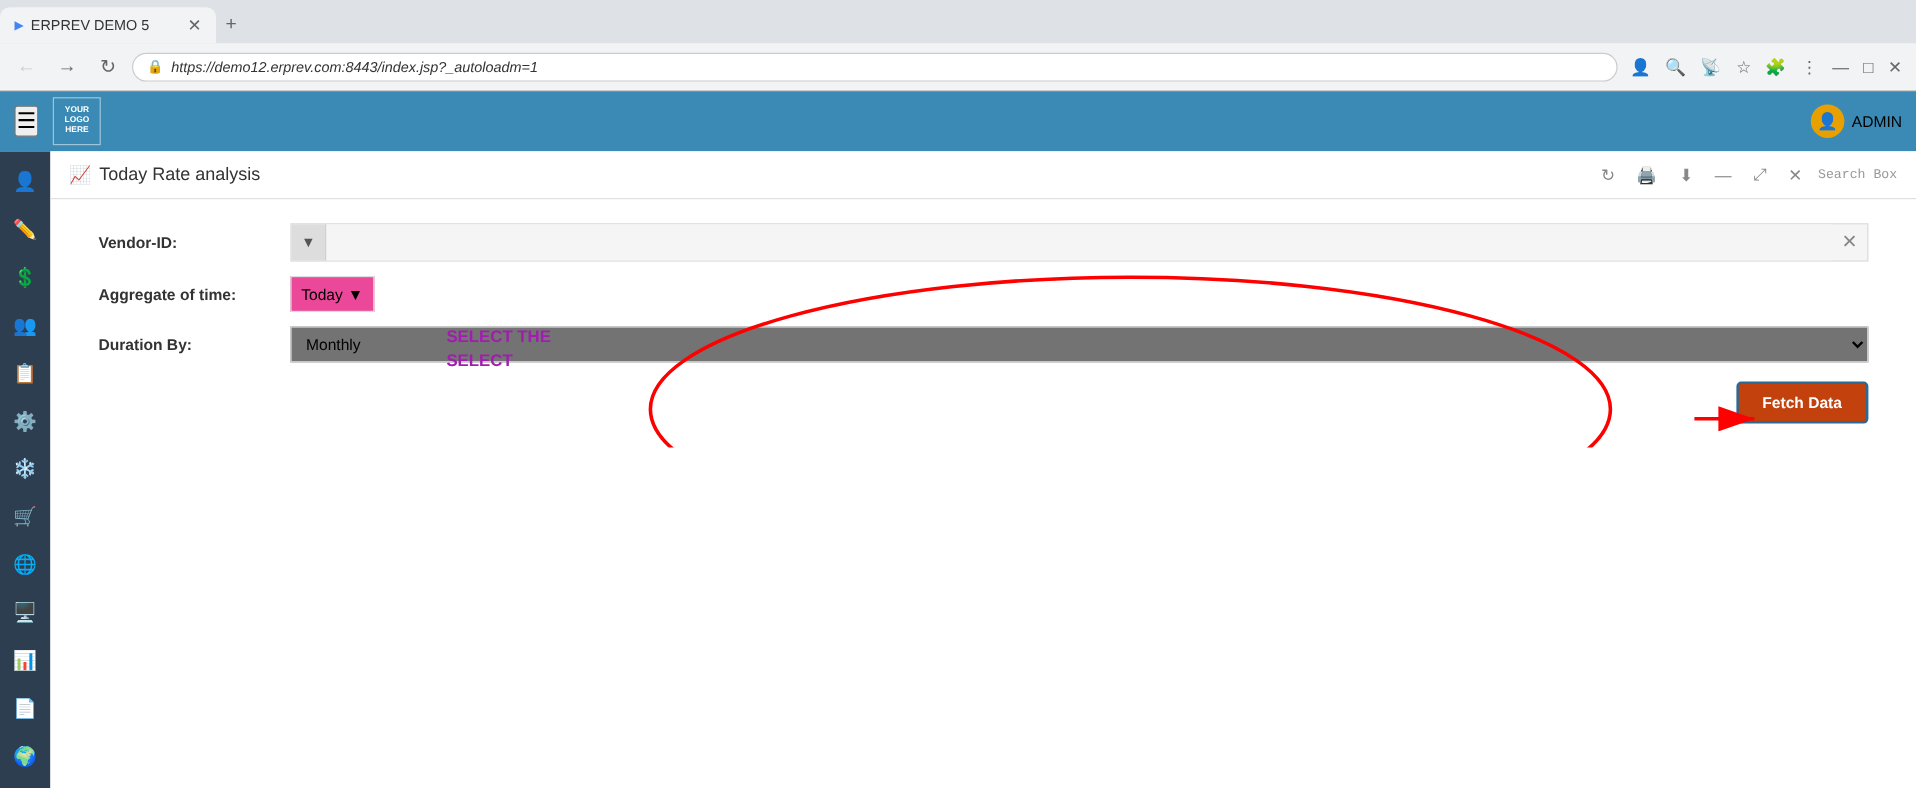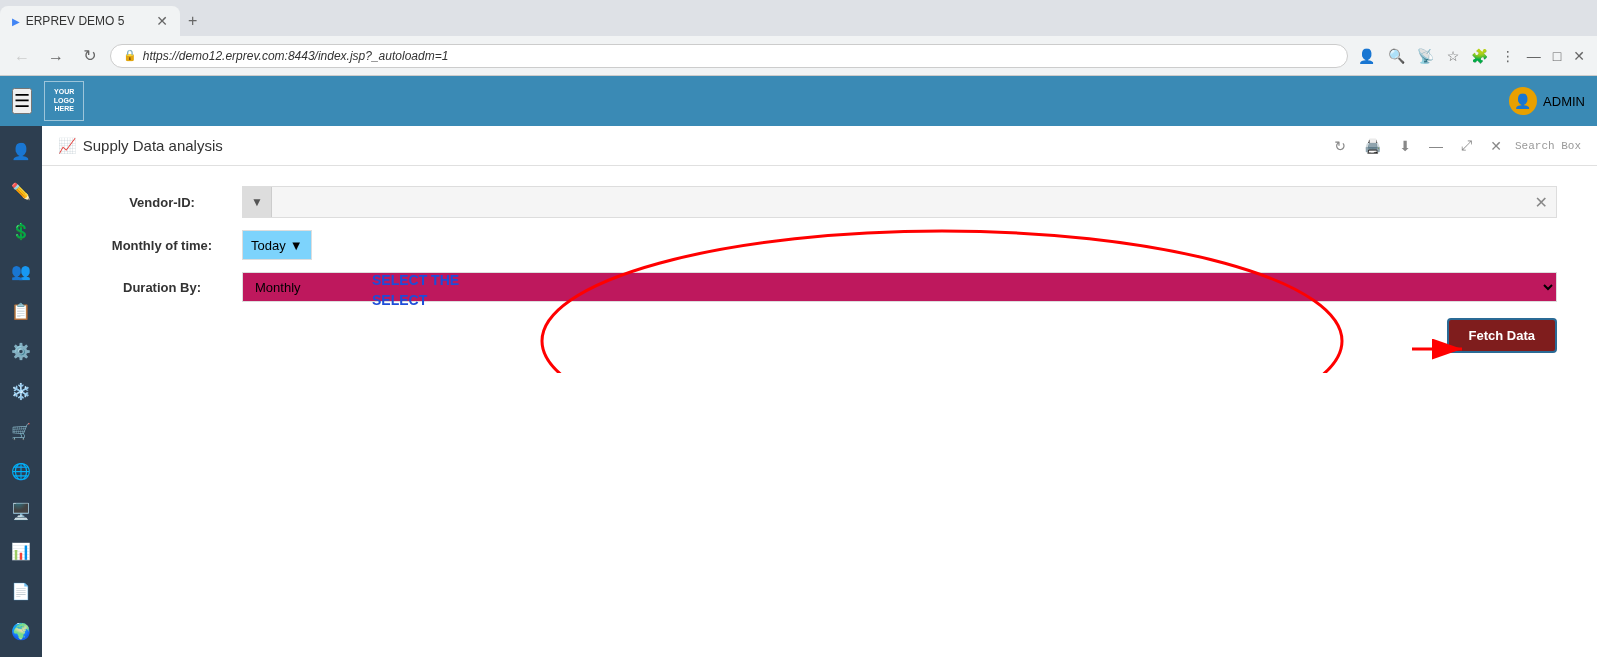--- a/index.html
+++ b/index.html
@@ -45,35 +45,35 @@
     .page-header { display: flex; align-items: center; padding: 8px 16px; border-bottom: 1px solid #e0e0e0; justify-content: space-between; }
     .page-title { display: flex; align-items: center; gap: 6px; font-size: 15px; color: #333; }
     .page-title-icon { color: #666; }
     .page-header-actions { display: flex; align-items: center; gap: 8px; }
     .header-action-btn { background: none; border: none; cursor: pointer; color: #888; font-size: 14px; padding: 3px 5px; }
     .search-box-label { font-size: 11px; color: #999; font-family: Liberation Mono, monospace; }
 
     
     .form-area { padding: 20px 40px; position: relative; }
     .form-row { display: flex; align-items: center; margin-bottom: 12px; }
-    .form-label { width: 160px; text-align: center; padding-right: 0; font-size: 13px; color: #333; font-weight: bold; }
+    .form-label { width: 160px; text-align: left; padding-right: 0; font-size: 13px; color: #333; font-weight: bold; }
     .form-control-wrap { flex: 1; display: flex; align-items: center; }
     .vendor-id-wrap { display: flex; align-items: center; flex: 1; border: 1px solid #ddd; background: #f5f5f5; }
     .vendor-dropdown-btn { background: #ddd; border: none; border-right: 1px solid #ccc; padding: 5px 8px; cursor: pointer; font-size: 12px; color: #555; height: 30px; display: flex; align-items: center; }
     .vendor-input { flex: 1; border: none; background: #f5f5f5; padding: 5px 8px; font-size: 13px; outline: none; height: 30px; }
     .vendor-clear { background: none; border: none; cursor: pointer; color: #888; font-size: 16px; padding: 0 8px; height: 30px; display: flex; align-items: center; }
-    .duration-select { border: 1px solid #ddd; padding: 5px 8px; font-size: 13px; background: #7dd3fc; cursor: pointer; height: 30px; display: flex; align-items: center; gap: 4px; }
-    select.aggregate-dropdown { flex: 1; border: 1px solid #ddd; padding: 5px 8px; font-size: 13px; background: #be185d; cursor: pointer; height: 30px; }
+    .duration-select { border: 1px solid #ddd; padding: 5px 8px; font-size: 13px; background: #ec4899; cursor: pointer; height: 30px; display: flex; align-items: center; gap: 4px; }
+    select.aggregate-dropdown { flex: 1; border: 1px solid #ddd; padding: 5px 8px; font-size: 13px; background: #737373; cursor: pointer; height: 30px; }
 
     
     .fetch-btn-wrap { display: flex; justify-content: flex-end; margin-top: 16px; }
-    .fetch-btn { background: #7f1d1d; color: white; border: none; padding: 8px 20px; font-size: 13px; font-weight: bold; border-radius: 4px; cursor: pointer; border: 2px solid #2a6a95; }
-
-    
-    .annotation-text { position: absolute; color: #1d4ed8; font-weight: bold; font-size: 14px; left: 330px; top: 105px; line-height: 1.4; }
+    .fetch-btn { background: #c2410c; color: white; border: none; padding: 8px 20px; font-size: 13px; font-weight: bold; border-radius: 4px; cursor: pointer; border: 2px solid #2a6a95; }
+
+    
+    .annotation-text { position: absolute; color: #a21caf; font-weight: bold; font-size: 14px; left: 330px; top: 105px; line-height: 1.4; }
 
     .form-area-wrapper { position: relative; }
   </style>
 </head>
 <body>
 
 <div class="browser-chrome">
   <div class="browser-tab-bar">
     <div class="browser-tab">
       <span class="tab-favicon">▶</span>
@@ -138,21 +138,21 @@
       <div class="sidebar-item">📊</div>
       <div class="sidebar-item">📄</div>
       <div class="sidebar-item">🌍</div>
     </div>
 
     <div class="main-content">
 
       <div class="page-header">
         <div class="page-title">
           <span class="page-title-icon">📈</span>
-          <span>Supply Data analysis</span>
+          <span>Today Rate analysis</span>
         </div>
         <div class="page-header-actions">
           <button class="header-action-btn">↻</button>
           <button class="header-action-btn">🖨️</button>
           <button class="header-action-btn">⬇</button>
           <button class="header-action-btn">—</button>
           <button class="header-action-btn">⤢</button>
           <button class="header-action-btn">✕</button>
           <span class="search-box-label">Search Box</span>
         </div>
@@ -166,21 +166,21 @@
             <div class="form-control-wrap">
               <div class="vendor-id-wrap">
                 <button class="vendor-dropdown-btn">▼</button>
                 <input class="vendor-input" type="text" value="" style="">
                 <button class="vendor-clear">✕</button>
               </div>
             </div>
           </div>
 
           <div class="form-row">
-            <div class="form-label">Monthly of time:</div>
+            <div class="form-label">Aggregate of time:</div>
             <div class="form-control-wrap">
               <button class="duration-select">
                 <span>Today</span>
                 <span>▼</span>
               </button>
             </div>
           </div>
 
           <div class="form-row">
             <div class="form-label">Duration By:</div>

